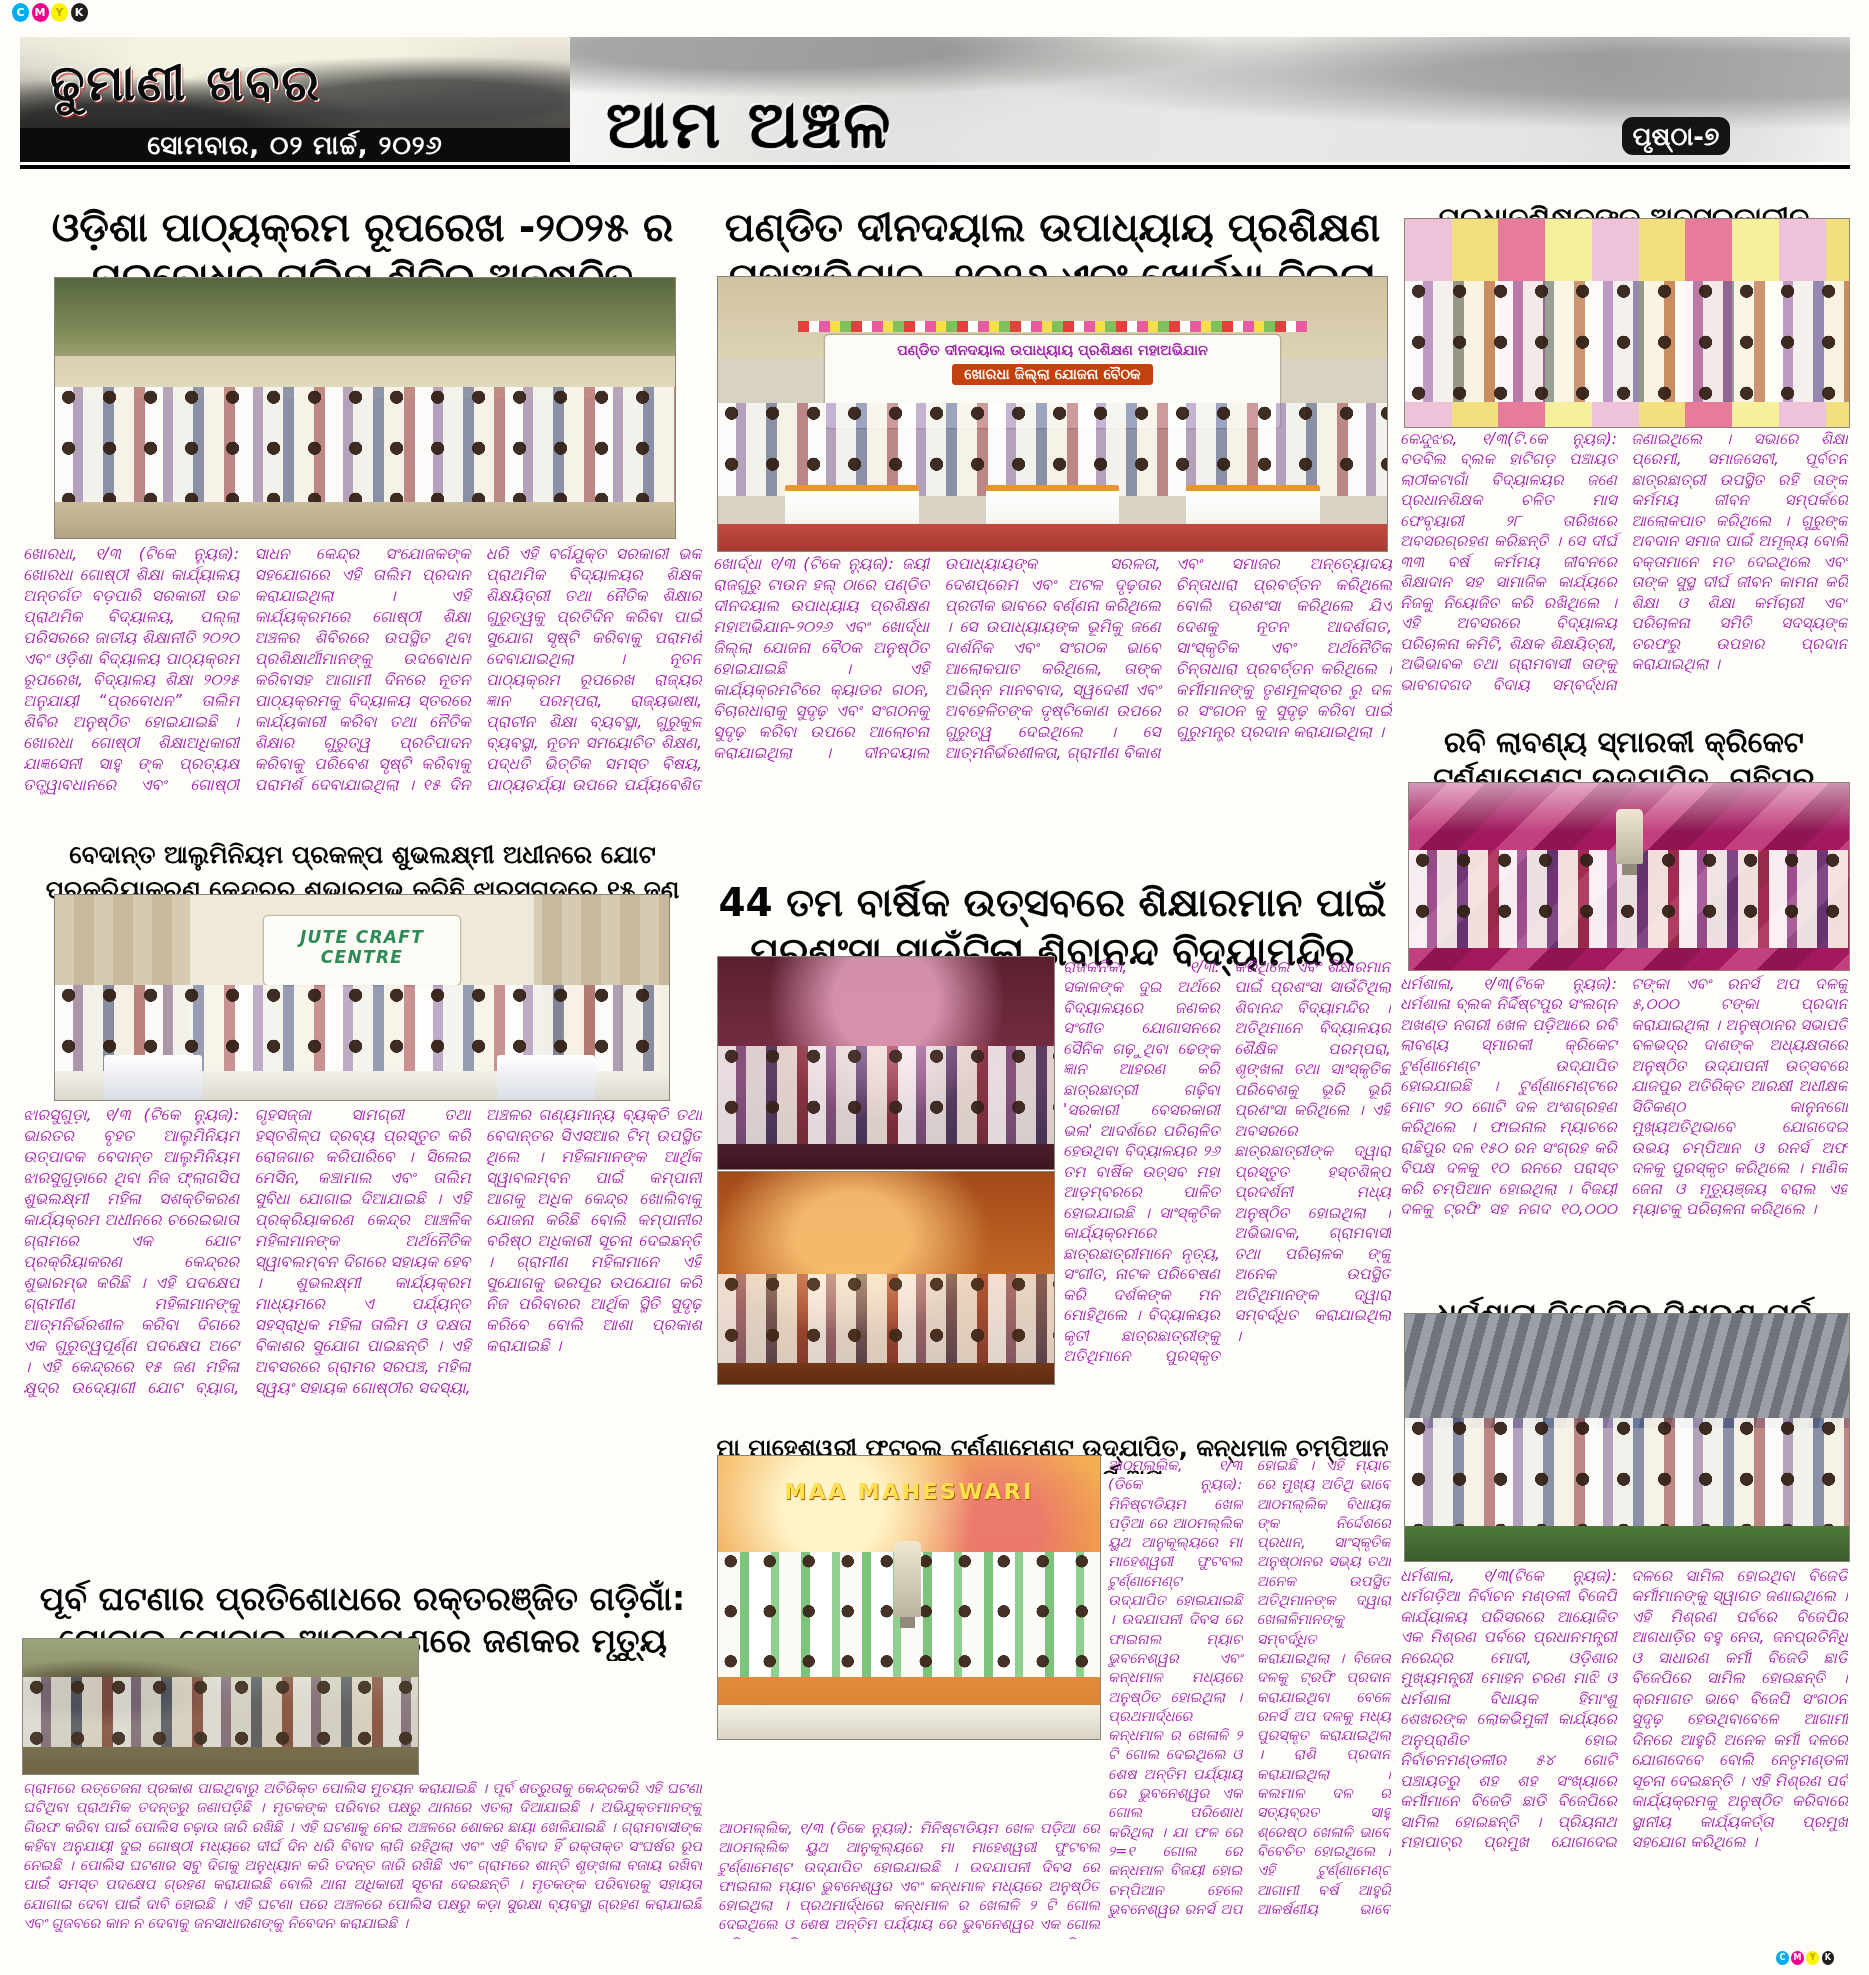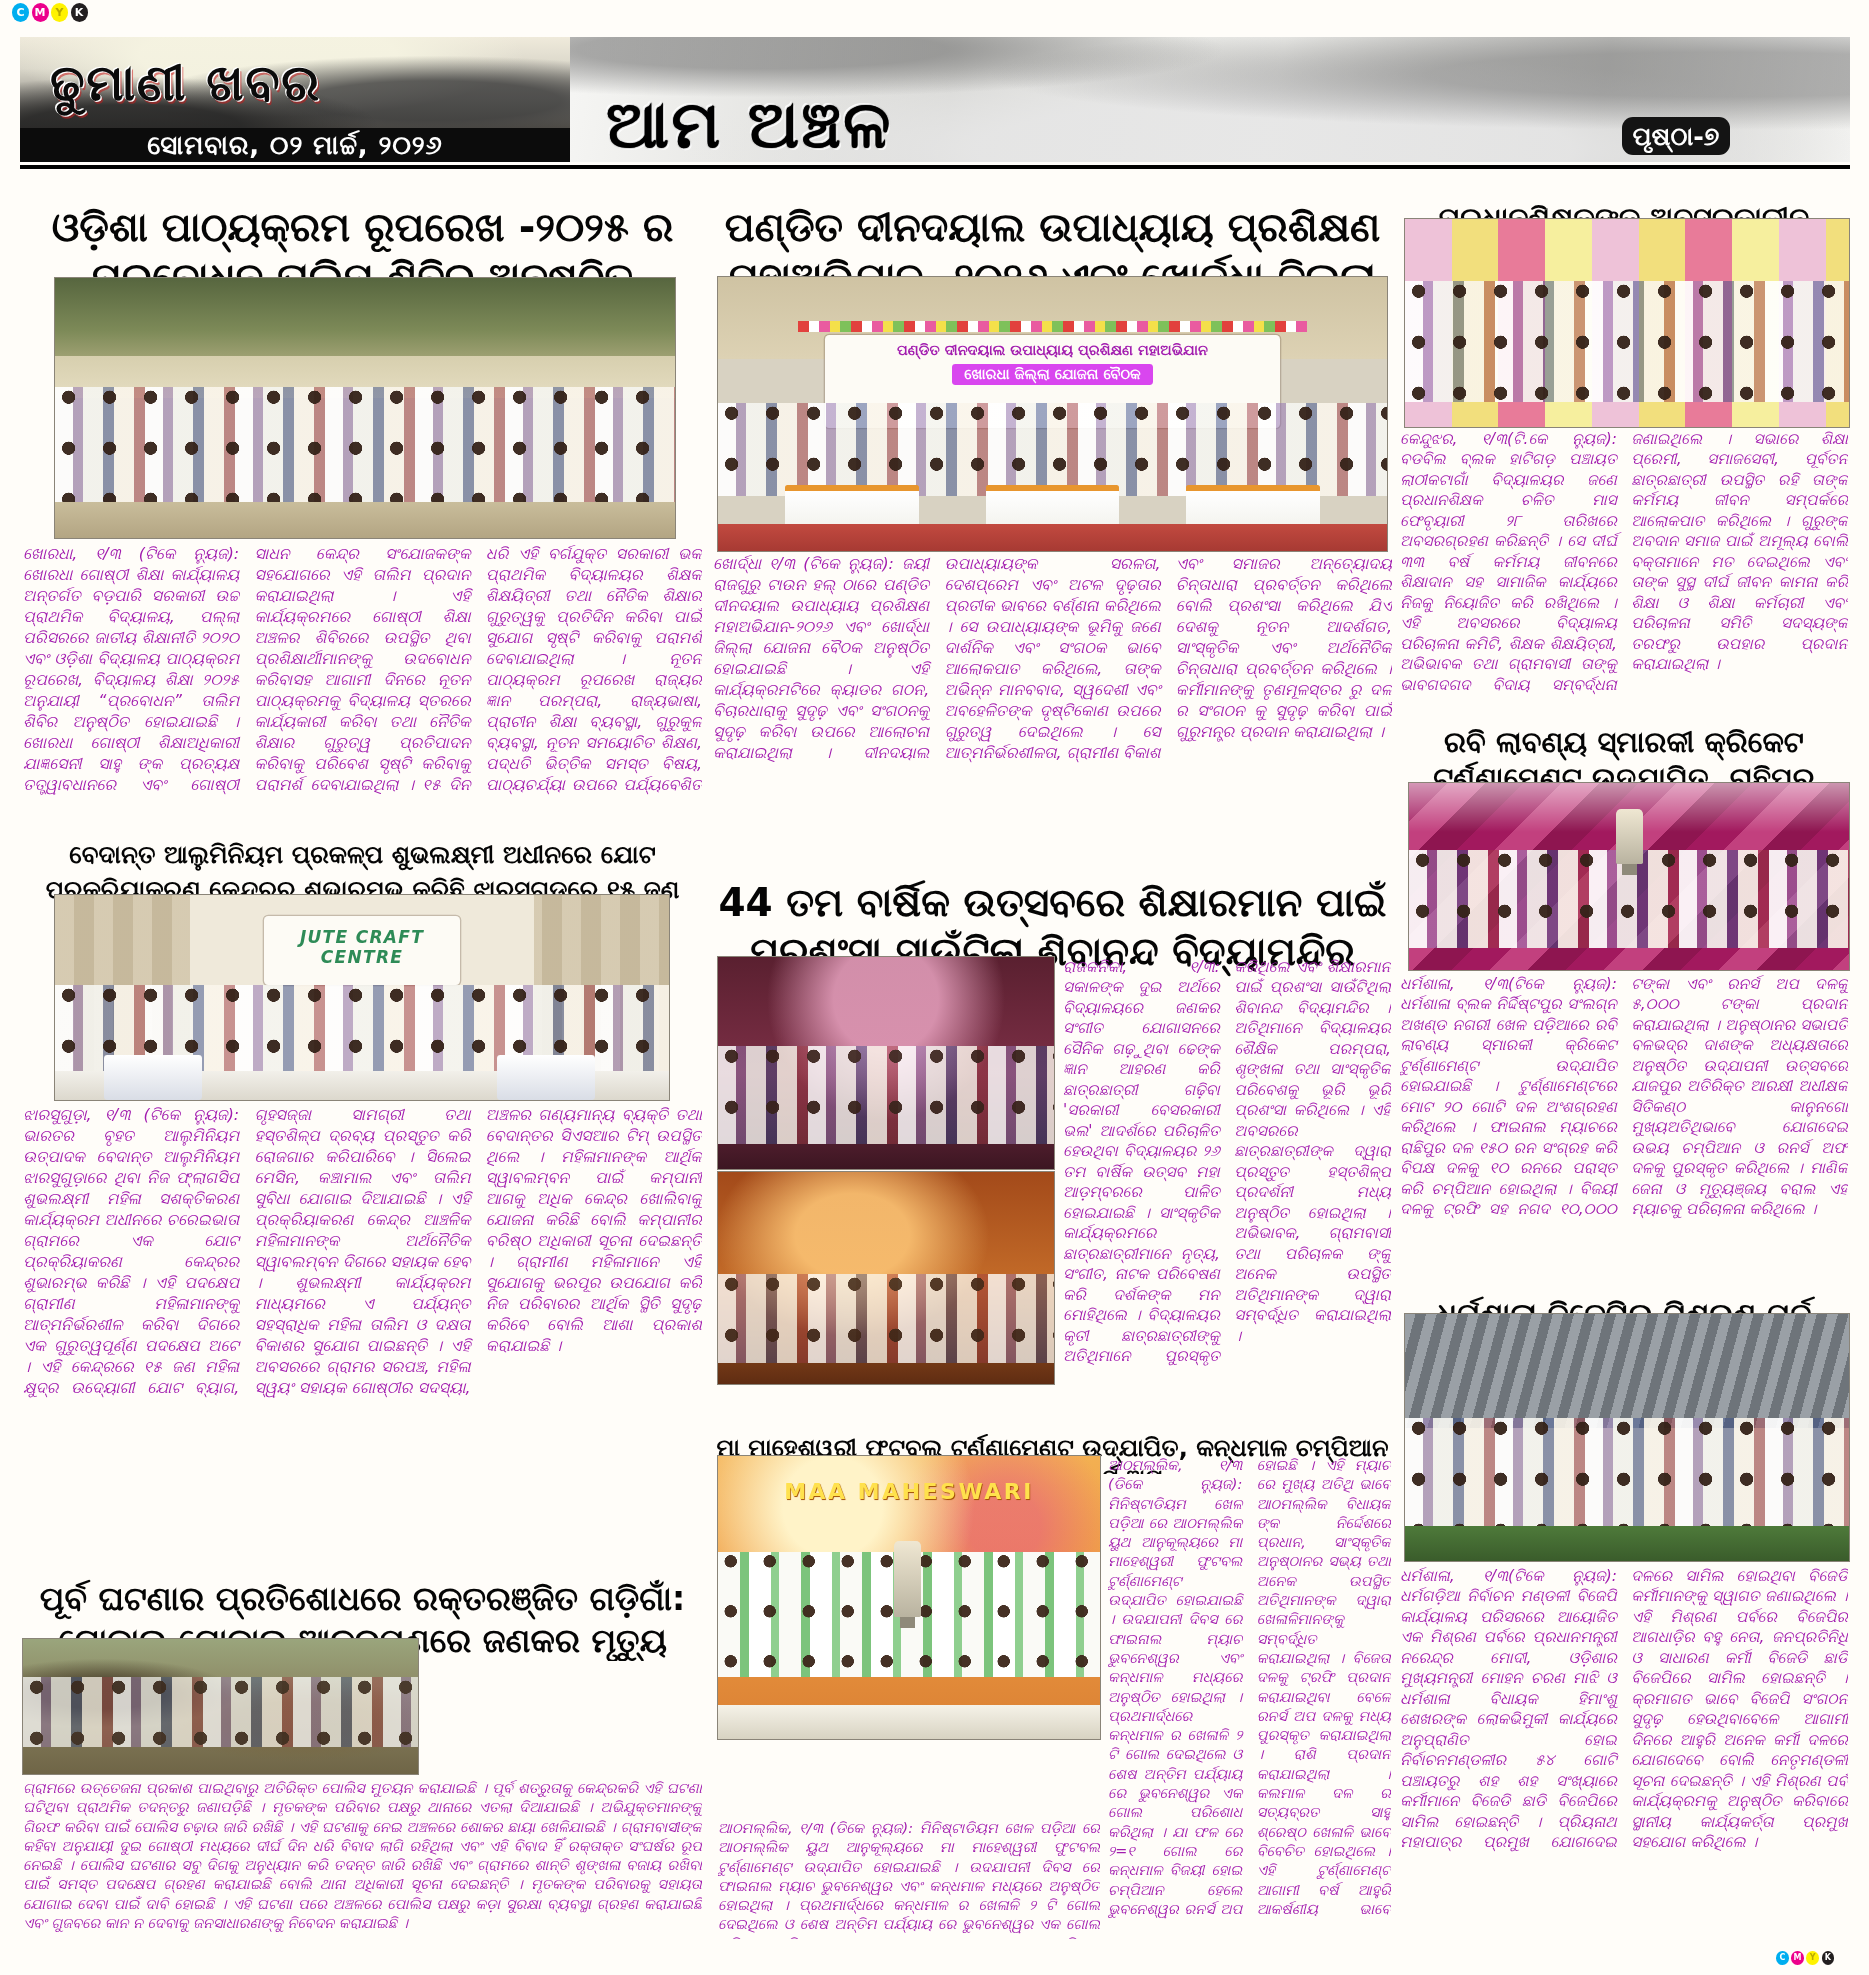--- a/index.html
+++ b/index.html
@@ -53,21 +53,21 @@
         rgba(250,245,235,.9) 59px 79px, rgba(160,60,70,.5) 79px 90px);
     background-size:41px 51px, auto;}
   .garland{background:repeating-linear-gradient(90deg,#e2413d 0 11px,#ffffff 11px 21px,#e95ba0 21px 32px,#f4e04a 32px 42px,#7ec15a 42px 53px);}
 
   .tbl{position:absolute;background:linear-gradient(180deg,#ffffff,#efefe8);border-top:6px solid #e8962e;border-radius:2.5px;}
   .trophy{position:absolute;width:27px;background:linear-gradient(180deg,#efe7d2,#b9b3a0);border-radius:5.1px 5.1px 1.7px 1.7px;}
   .trophy:after{content:"";position:absolute;left:6px;bottom:-11px;width:15.3px;height:11px;background:#8f8a7a;}
 
   .banner-card{position:absolute;background:#fdfbf5;border-radius:4.2px;box-shadow:0 0 0 1.3px rgba(120,100,80,.35);overflow:hidden;text-align:center;}
   .banner-card .b1{font-weight:bold;color:#a21caf;}
-  .banner-card .b2{font-weight:bold;color:#ffffff;background:#d946ef;display:inline-block;padding:1.7px 12px;border-radius:3.4px;}
+  .banner-card .b2{font-weight:bold;color:#ffffff;background:#c2410c;display:inline-block;padding:1.7px 12px;border-radius:3.4px;}
   .jute-text{font-weight:bold;color:#2e8b57;letter-spacing:1.3px;}
   .arc-text{position:absolute;width:100%;text-align:center;font-weight:900;color:#ffe14d;text-shadow:0.8px 0.8px 0.8px #a04d00;letter-spacing:2.5px;}
 </style>
 </head>
 <body>
 
 <div id="page">
 
   <div class="cmyk" style="left:12px;top:3.4px;">
     <span class="dot c">C</span>

